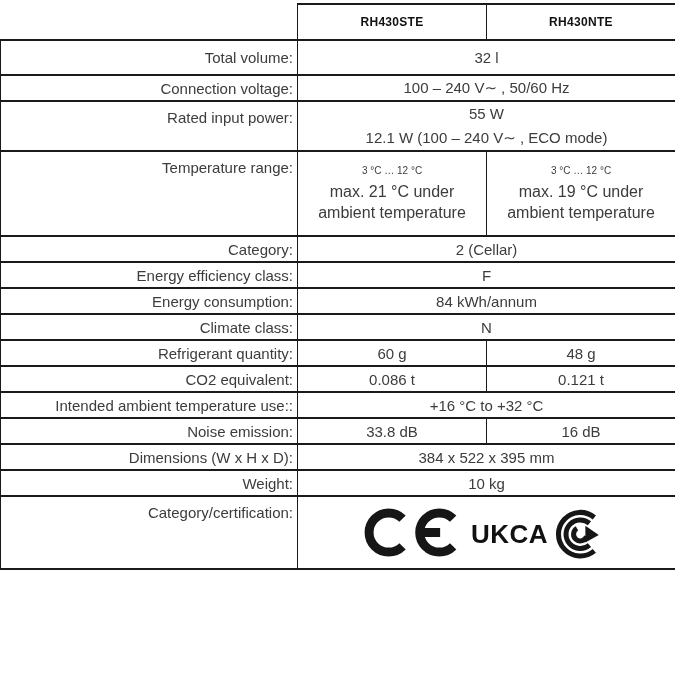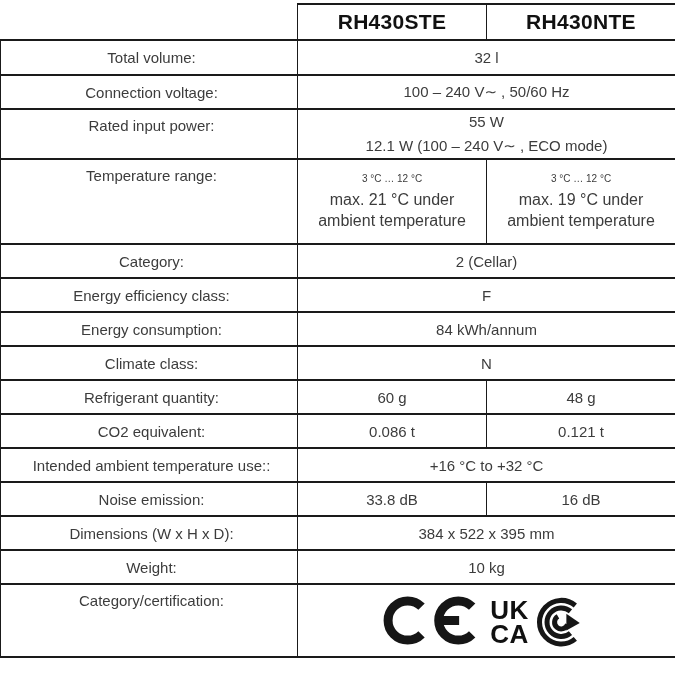--- a/index.html
+++ b/index.html
@@ -28,39 +28,39 @@
     border-top:2px solid var(--border-color);
     border-bottom:2px solid var(--border-color);
     border-left:1.6px solid var(--border-color);
     border-right:1.6px solid var(--border-color);
     padding:0;
     font-size:15px;
     vertical-align:middle;
   }
   td.ghost{border:none;background:var(--bg);}
   th.model{
-    font-size:21px;
+    font-size:12px;
     font-weight:bold;
     color:var(--header-color);
     text-align:center;
     letter-spacing:.3px;
   }
   td.label{
-    text-align:center;
+    text-align:right;
     padding-left:9px;
     padding-right:4px;
     color:var(--text-color);
   }
   td.val{
     text-align:center;
     color:var(--text-color);
   }
   tr.r-header{height:36px;}
   tr.r-first{height:35px;}
-  tr.r-single{height:34px;}
+  tr.r-single{height:26px;}
   tr.r-power{height:49px;}
   tr.r-temp{height:85px;}
   tr.r-cert{height:73px;}
   tr.r-power td.label,
   tr.r-temp td.label,
   tr.r-cert td.label{
     vertical-align:top;
     padding-top:7px;
   }
   .power-line{line-height:24px;}
@@ -69,21 +69,21 @@
   
   .logos{
     display:flex;
     align-items:center;
     justify-content:center;
     gap:7px;
   }
   .logo-svg{display:block;}
   .ukca{
     display:flex;
-    flex-direction:column;
+    flex-direction:row;
     align-items:flex-start;
     font-weight:bold;
     font-size:26px;
     line-height:24px;
     letter-spacing:.5px;
     color:var(--header-color);
     transform:translateY(1px);
   }
 </style>
 </head>

